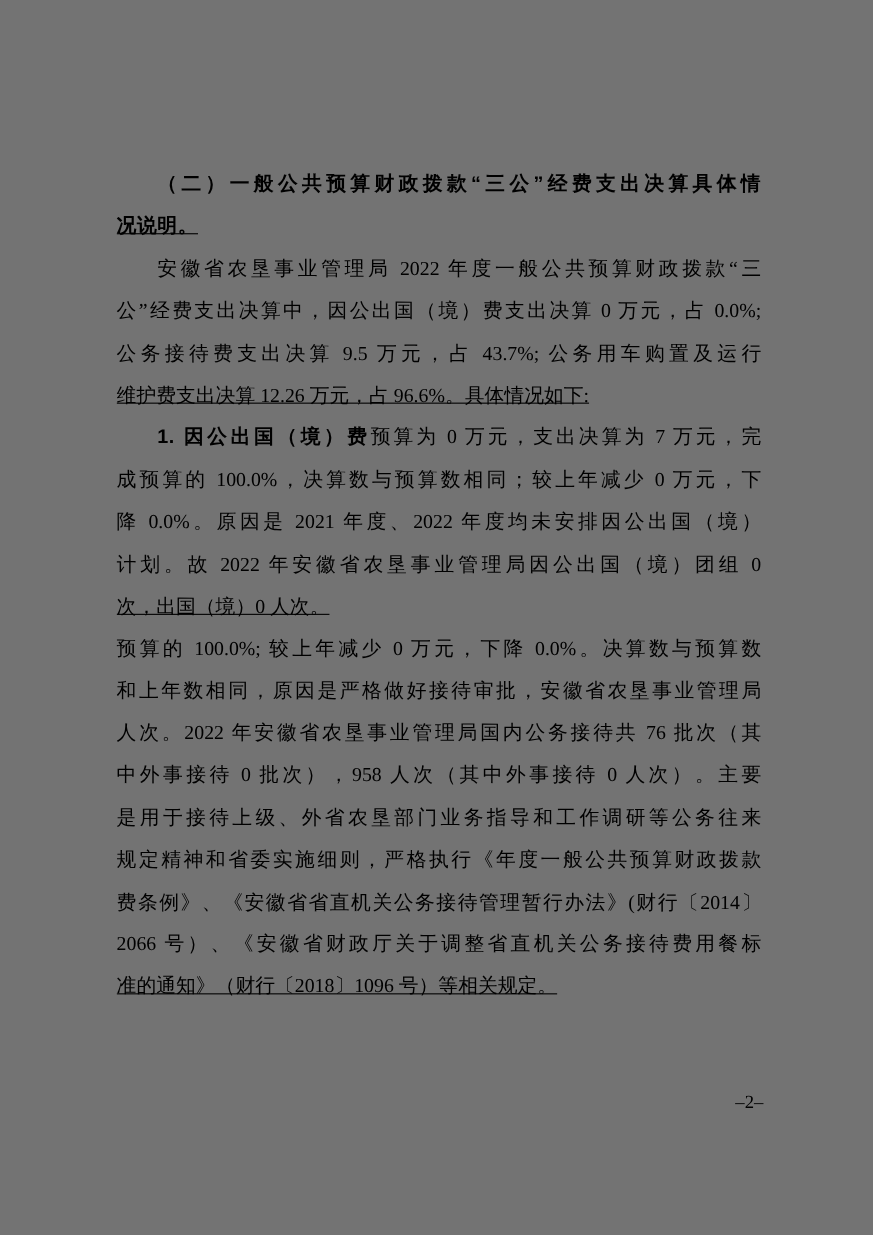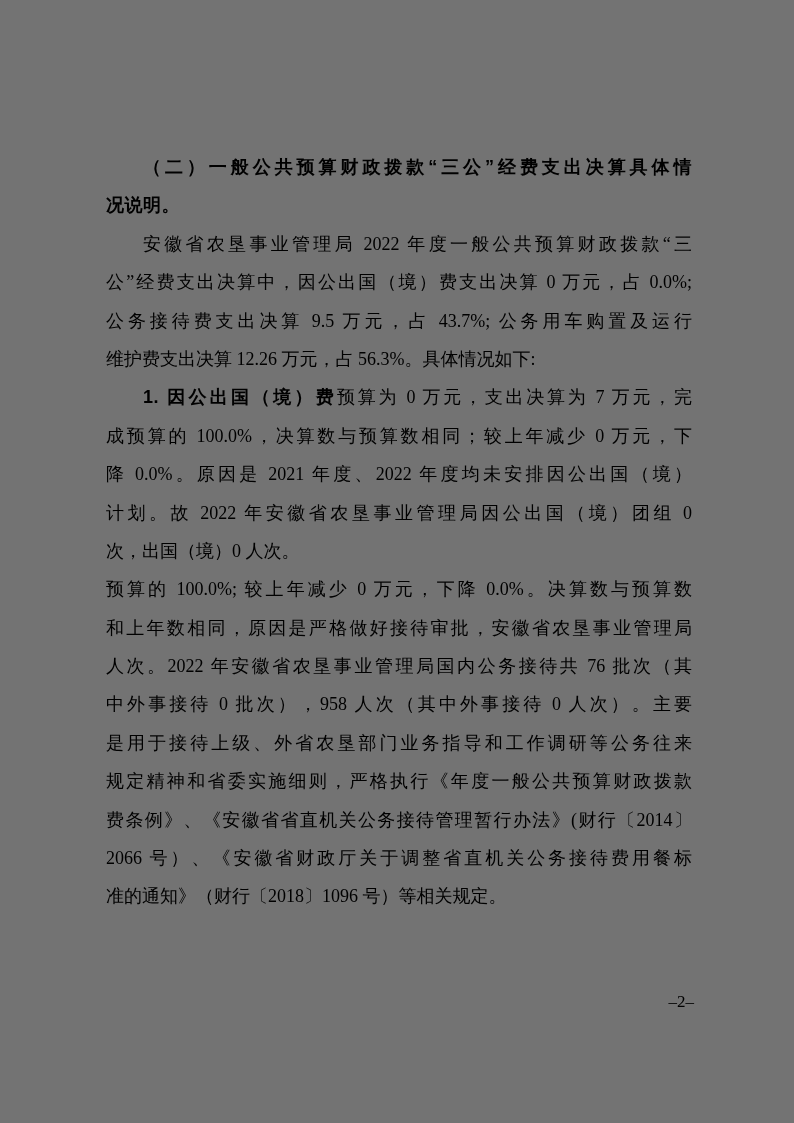--- a/index.html
+++ b/index.html
@@ -23,20 +23,21 @@
     height: 38.4px;
     line-height: 38.4px;
     font-size: 18px;
     text-align: justify;
     text-align-last: justify;
     text-justify: inter-character;
     overflow: hidden;
   }
   .line.e {           
     text-align-last: left;
+    text-decoration: underline;
   }
   .line.ind {         
     text-indent: 37px;
   }
   .b {                
     font-weight: 700;
     font-family: "Liberation Sans", "DejaVu Sans", sans-serif;
     letter-spacing: 0.5px;
   }
   .pagenum {
@@ -53,21 +54,21 @@
 
 <div class="page">
   <div class="content">
 
     <div class="line ind"><span class="b">（二）一般公共预算财政拨款“三公”经费支出决算具体情</span><span></span></div>
     <div class="line e"><span class="b">况说明。</span><span></span></div>
 
     <div class="line ind"><span class="b"></span><span>安徽省农垦事业管理局 2022 年度一般公共预算财政拨款“三</span></div>
     <div class="line"><span class="b"></span><span>公”经费支出决算中，因公出国（境）费支出决算 0 万元，占 0.0%;</span></div>
     <div class="line"><span class="b"></span><span>公务接待费支出决算 9.5 万元，占 43.7%; 公务用车购置及运行</span></div>
-    <div class="line e"><span class="b"></span><span>维护费支出决算 12.26 万元，占 56.3%。具体情况如下:</span></div>
+    <div class="line e"><span class="b"></span><span>维护费支出决算 12.26 万元，占 96.6%。具体情况如下:</span></div>
 
     <div class="line ind"><span class="b">1. 因公出国（境）费</span><span>预算为 0 万元，支出决算为 7 万元，完</span></div>
     <div class="line"><span class="b"></span><span>成预算的 100.0%，决算数与预算数相同；较上年减少 0 万元，下</span></div>
     <div class="line"><span class="b"></span><span>降 0.0%。原因是 2021 年度、2022 年度均未安排因公出国（境）</span></div>
     <div class="line"><span class="b"></span><span>计划。故 2022 年安徽省农垦事业管理局因公出国（境）团组 0</span></div>
     <div class="line e"><span class="b"></span><span>次，出国（境）0 人次。</span></div>
 
     <div class="line"><span class="b"></span><span>预算的 100.0%; 较上年减少 0 万元，下降 0.0%。决算数与预算数</span></div>
     <div class="line"><span class="b"></span><span>和上年数相同，原因是严格做好接待审批，安徽省农垦事业管理局</span></div>
     <div class="line"><span class="b"></span><span>人次。2022 年安徽省农垦事业管理局国内公务接待共 76 批次（其</span></div>

